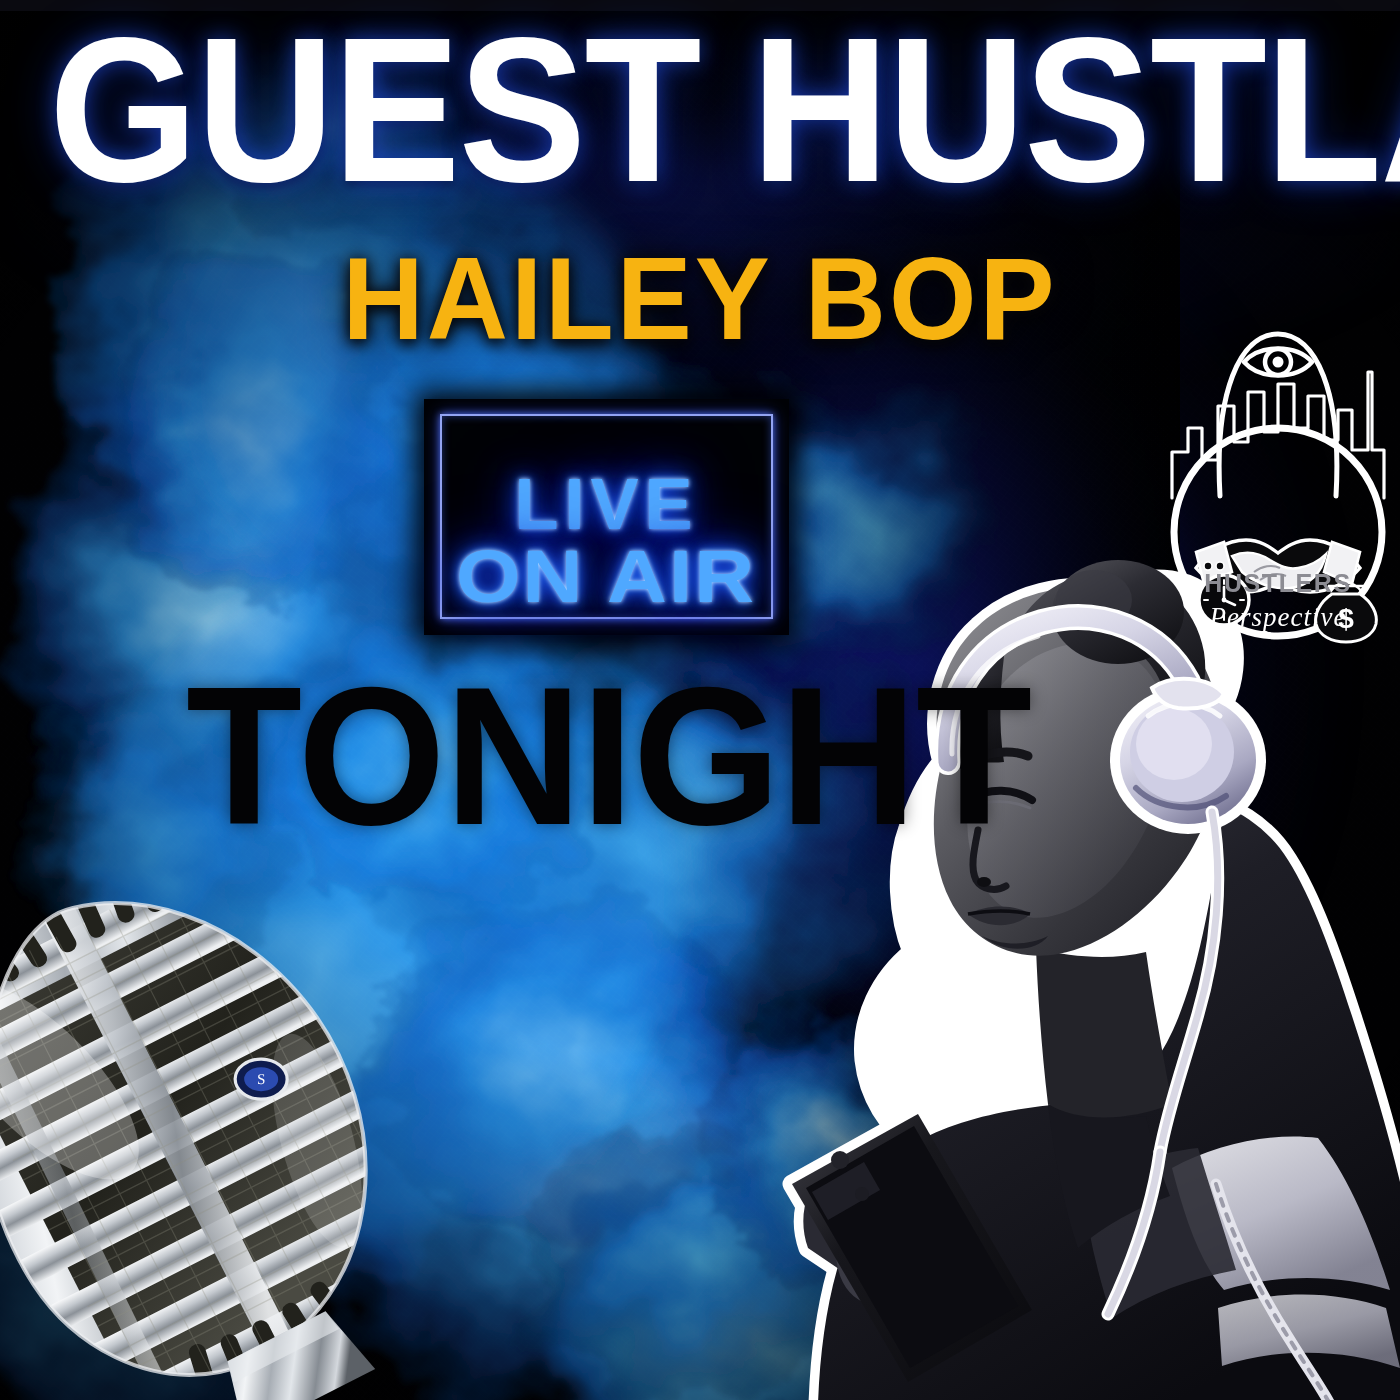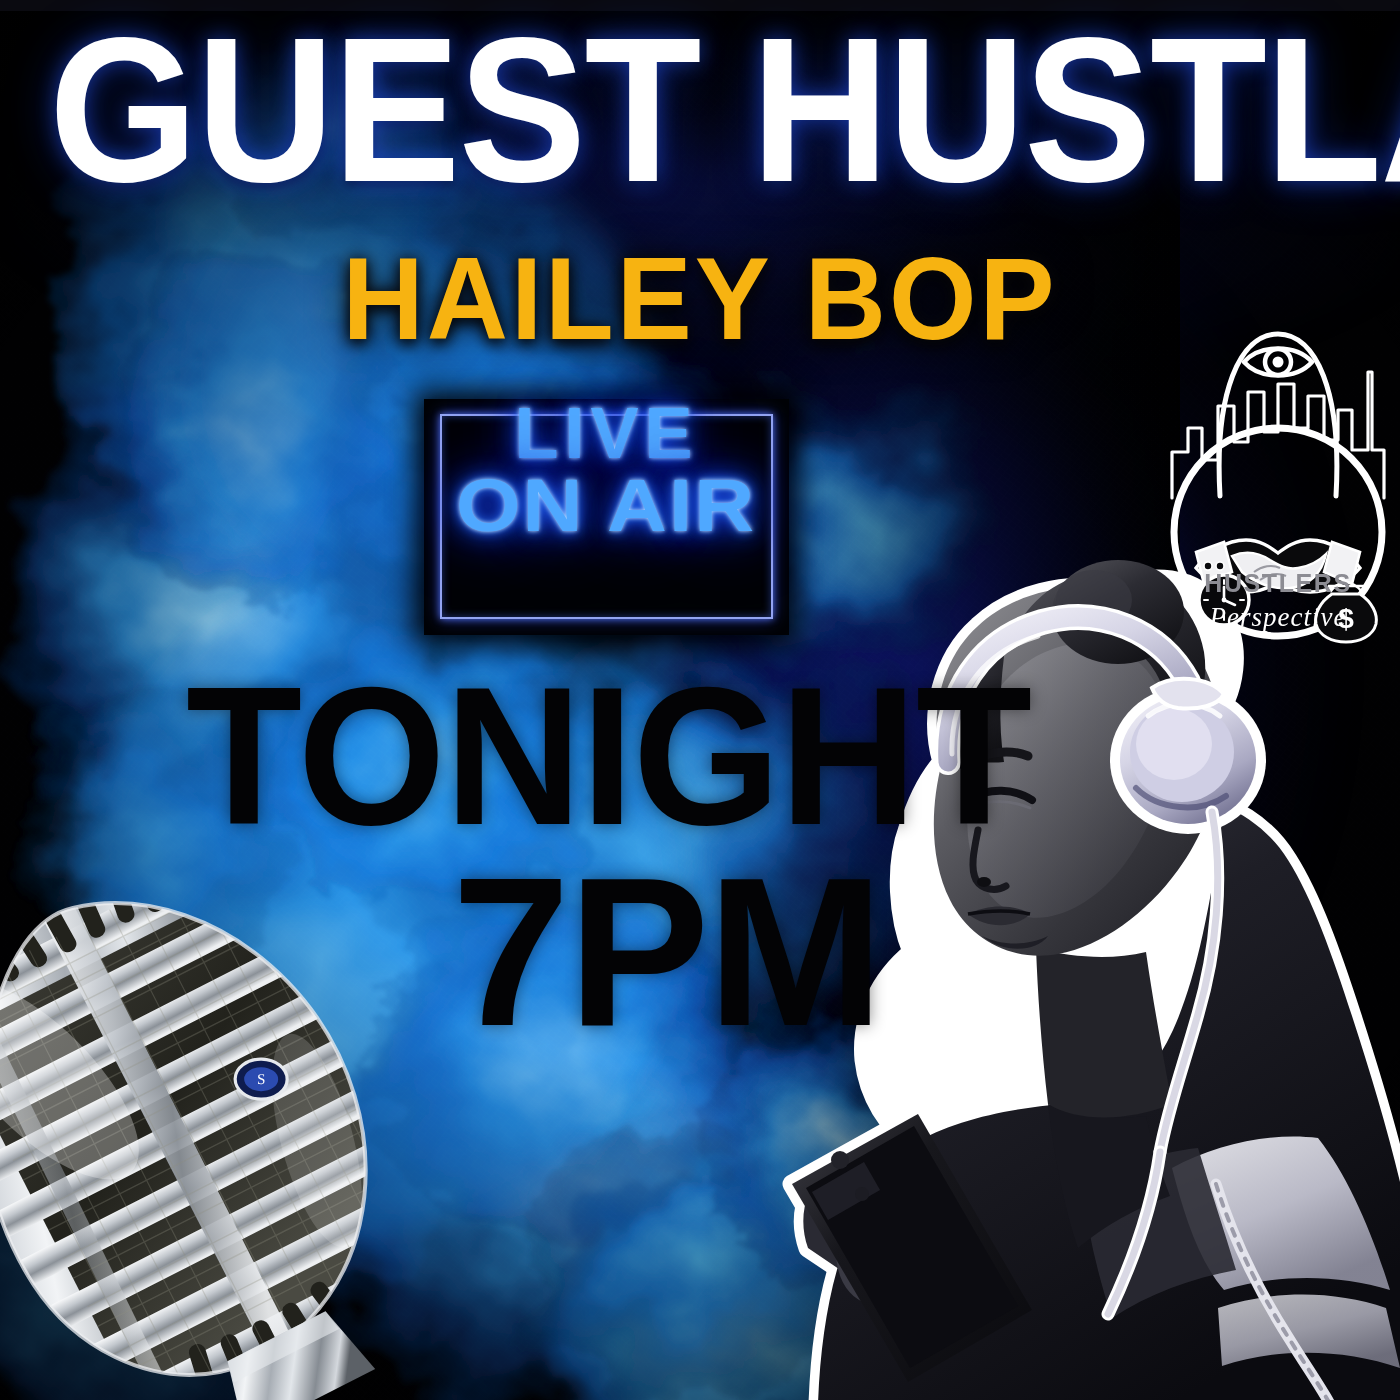--- a/index.html
+++ b/index.html
@@ -119,22 +119,23 @@
     left:16px;top:15px;right:16px;bottom:16px;
     border:2px solid #93A4F2;
     box-shadow:
       0 0 7px rgba(90,120,255,.85),
       0 0 16px rgba(50,80,240,.55),
       inset 0 0 8px rgba(70,110,255,.45);
   }
   .neon-inner{
     position:absolute;inset:0;
     display:flex;flex-direction:column;
-    align-items:center;justify-content:flex-start;
+    align-items:center;justify-content:center;
     gap:2px;
+    margin-top:48px;
   }
   .neon-line{
     font-family:"Liberation Sans Narrow","Liberation Sans",sans-serif;
     font-weight:700;
     color:#4FA8FF;
     letter-spacing:3px;
     line-height:.96;
     text-shadow:
       0 0 4px #BFE2FF,
       0 0 10px #2E7BFF,
@@ -298,21 +299,20 @@
   <div class="neon-sign">
     <div class="neon-frame"></div>
     <div class="neon-inner">
       <div class="neon-line neon-live">LIVE</div>
       <div class="neon-line neon-onair">ON AIR</div>
     </div>
   </div>
 
   <div class="tonight">TONIGHT</div>
 
-  <div class="sevenpm">7PM</div>
 
   <div class="logo">
     <svg width="232" height="368" viewBox="0 0 232 368" aria-hidden="true">
       <g fill="none" stroke="#FFFFFF" stroke-linecap="round" stroke-linejoin="round">
 
         <path d="M58 196 C52 92 78 34 116 34 C154 34 180 92 174 196" stroke-width="5"></path>
 
         <g stroke-width="4.5">
           <path d="M82 62 C98 44 134 44 150 62 C134 80 98 80 82 62 Z"></path>
           <circle cx="116" cy="62" r="13"></circle>

